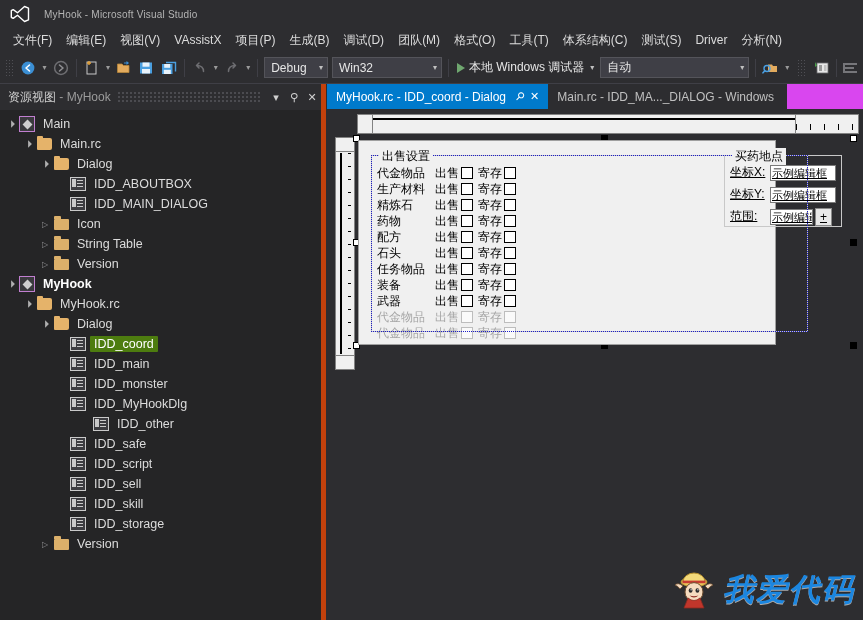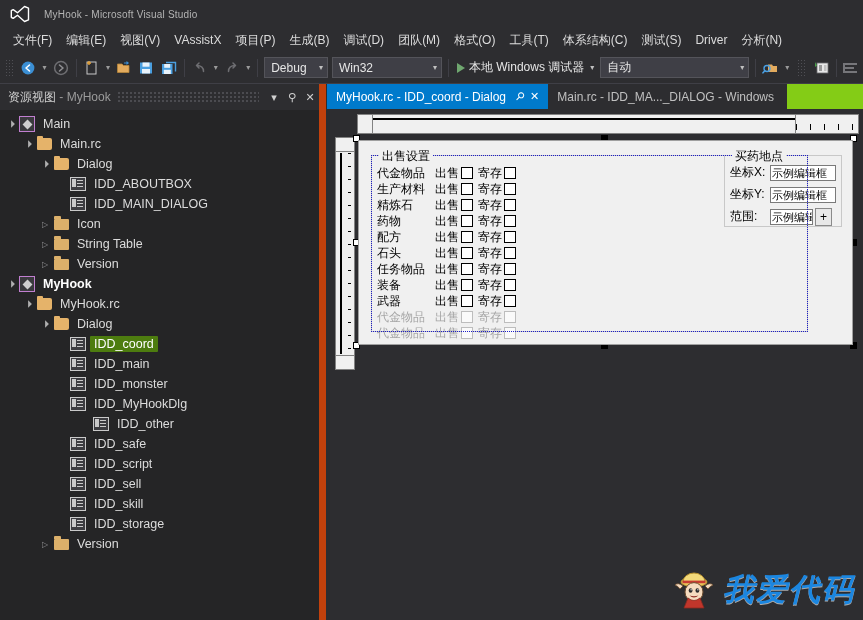--- a/index.html
+++ b/index.html
@@ -57,21 +57,21 @@
   .tb-run .lbl { color: #e6e6e6; font-size: 12px; margin-left: 4px; white-space: nowrap; }
   .play-tri {
     width: 0; height: 0; border-left: 8px solid #6fa76f;
     border-top: 5px solid transparent; border-bottom: 5px solid transparent;
   }
 
   
   #leftpanel {
     position: absolute; left: 0; top: 84px; width: 326px; height: 536px;
     background: #252526; box-sizing: border-box;
-    border-right: 7px solid #c2410c;
+    border-right: 5px solid #c2410c;
   }
   #lp-header {
     height: 26px; display: flex; align-items: center; padding-left: 8px;
     background: #2d2d30; box-sizing: border-box;
   }
   #lp-title { color: #cfcfcf; font-size: 12px; white-space: nowrap; }
   #lp-title .accent { color: #9b9b9b; }
   #lp-dots { flex: 1; height: 10px; margin: 0 6px;
     background-image: radial-gradient(#4b4b50 40%, transparent 41%);
     background-size: 4px 4px; background-position: 0 3px; }
@@ -97,21 +97,21 @@
   .ic-folder { width: 15px; height: 11px; background: #dcb06a; border-radius: 1px; position: relative; }
   .ic-folder:before { content:''; position:absolute; left:0; top:-3px; width:7px; height:3px; background:#dcb06a; border-radius:1px 1px 0 0;}
   .ic-dlg { width: 14px; height: 12px; border: 1px solid #c9c9c9; background: #3c3c40; position: relative; }
   .ic-dlg:before { content:''; position:absolute; left:1px; top:1px; width:4px; height:8px; background:#c9c9c9;}
   .ic-dlg:after { content:''; position:absolute; left:6px; top:2px; width:6px; height:1px; background:#c9c9c9;
     box-shadow: 0 3px 0 #c9c9c9, 0 6px 0 #c9c9c9; }
 
   
   #editor { position: absolute; left: 327px; top: 84px; width: 536px; height: 536px; background: #2d2d30; }
 
-  #tabstrip { height: 25px; display: flex; align-items: stretch; background: #84cc16; }
+  #tabstrip { height: 25px; display: flex; align-items: stretch; background: #d946ef; }
   .tab {
     display: flex; align-items: center; padding: 0 6px 0 9px; font-size: 12px;
     background: #2d2d30; color: #c0c0c0; cursor: default; white-space: nowrap;
   }
   .tab.active { background: #007acc; color: #ffffff; }
   .tab .tname { margin-right: 7px; }
   .tab .tpin, .tab .tclose { font-size: 11px; color: #ffffff; padding: 0 3px; }
   .tab.active .tpin { transform: rotate(45deg); display:inline-block; }
 
   #canvas {
@@ -140,21 +140,21 @@
   }
   #vruler .vstart { height: 13px; border-bottom: 1px solid #828282; }
   #vruler .vbody { position: absolute; left: 4px; right: 3px; top: 15px; bottom: 15px;
     border-left: 2px solid #000;
     background: repeating-linear-gradient(to bottom, #000 0 1px, transparent 1px 13px);
     background-position: 6px 0; background-size: 6px 13px; background-repeat: repeat-y; }
   #vruler .vend { position: absolute; left:0; right:0; bottom: 0; height: 13px; border-top: 1px solid #828282; }
 
   
   #dialog {
-    position: absolute; left: 31px; top: 31px; width: 495px; height: 205px;
+    position: absolute; left: 31px; top: 31px; width: 418px; height: 205px;
     background: #f0f0f0; border: 1px solid #a0a0a0; box-sizing: border-box;
   }
   .handle { position: absolute; width: 5px; height: 5px; background: #ffffff; border: 1px solid #000; }
   .handle.filled { background: #000; }
 
   .groupbox { position: absolute; box-sizing: border-box; }
   .gb-frame { position: absolute; left: 0; top: 6px; right: 0; bottom: 0;
     border: 1px solid #c8c8c8; box-sizing: border-box; }
   .gb-title { position: absolute; left: 8px; top: -1px; background: #f0f0f0;
     padding: 0 3px; font-size: 12px; color: #000; z-index: 3; white-space: nowrap; }
@@ -166,21 +166,21 @@
 
   .sell-rows { position: absolute; left: 6px; top: 16px; font-size: 12px; color: #000; }
   .srow { display: flex; align-items: center; height: 16px; }
   .srow .nm { width: 58px; white-space: nowrap; }
   .srow .ck { display: flex; align-items: center; margin-right: 5px; }
   .srow .ck .cl { margin-right: 2px; white-space: nowrap; }
   .cbox { width: 12px; height: 12px; border: 1px solid #000; background: #fff; box-sizing: border-box; }
   .srow.disabled { color: #a6a6a6; }
   .srow.disabled .cbox { border-color: #bdbdbd; background: #fafafa; }
 
-  .buy-rows { position: absolute; left: 6px; top: 14px; font-size: 12px; color: #000; }
+  .buy-rows { position: absolute; left: 6px; top: 14px; font-size: 12px; color: #000; text-decoration: underline; }
   .brow { display: flex; align-items: center; height: 19px; margin-bottom: 3px; }
   .brow .blbl { width: 40px; white-space: nowrap; text-align: left; }
   .edit {
     height: 16px; border: 1px solid #7a7a7a; background: #fff; box-sizing: border-box;
     font-size: 11px; color: #000; padding: 0 1px; line-height: 14px; overflow: hidden; white-space: nowrap;
   }
   .edit.wide { width: 66px; }
   .edit.narrow { width: 43px; }
   .spin {
     width: 17px; height: 18px; border: 1px solid #8a8a8a; background: #e8e8e8;

